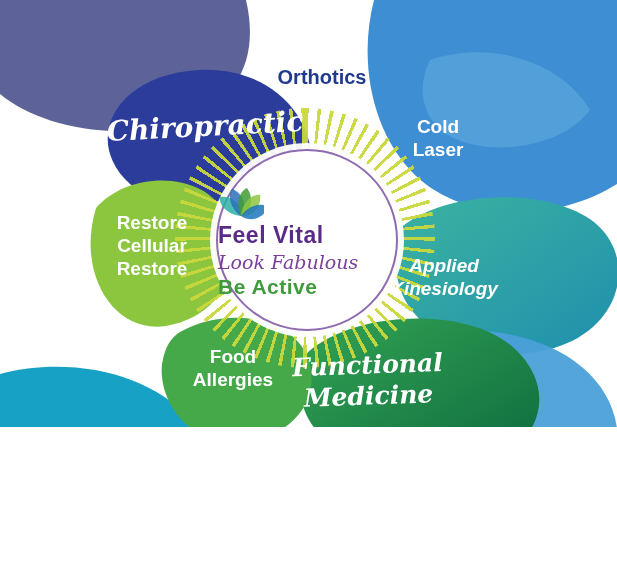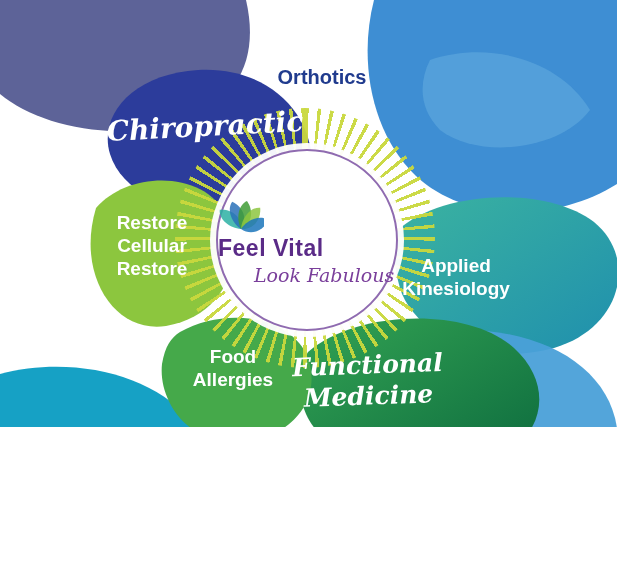--- a/index.html
+++ b/index.html
@@ -9,30 +9,30 @@
   
   .rays{position:absolute;left:175px;top:108px;width:260px;height:260px;border-radius:50%;
         background:repeating-conic-gradient(#c9d83d 0deg 1.6deg,transparent 1.6deg 5.6deg);
         opacity:.95;}
   
   .center-circle{position:absolute;left:216px;top:149px;width:178px;height:178px;
         background:#fff;border:2px solid #8f6bb0;border-radius:50%;
         box-shadow:0 0 0 6px rgba(255,255,255,.95);
         display:flex;flex-direction:column;justify-content:center;gap:2px;}
   .center-line1{color:#5a2b87;font-weight:800;font-size:23px;letter-spacing:.5px;}
-  .center-line2{color:#7a3f9b;font-style:italic;font-family:"DejaVu Serif",serif;font-size:19px;margin-left:36px;}
+  .center-line2{color:#7a3f9b;font-style:italic;font-family:"DejaVu Serif",serif;font-size:19px;}
   .center-line3{color:#3f9b3c;font-weight:800;font-size:21px;letter-spacing:.5px;}
   
   .lbl{position:absolute;transform:translate(-50%,-50%);text-align:center;color:#fff;
        font-weight:600;font-size:19px;line-height:1.22;}
   .lbl-orthotics{left:322px;top:77px;color:#203b8e;font-size:20px;white-space:nowrap;}
   .lbl-chiro{left:205px;top:127px;font-family:"DejaVu Serif",serif;font-style:italic;
        font-weight:700;font-size:28px;transform:translate(-50%,-50%) rotate(-3deg);white-space:nowrap;}
   .lbl-cold{left:438px;top:138px;width:86px;}
-  .lbl-ak{left:456px;top:277px;width:130px;}
+  .lbl-ak{left:444px;top:277px;width:130px;font-style:italic;}
   .lbl-restore{left:152px;top:246px;width:110px;}
   .lbl-food{left:233px;top:368px;width:110px;}
   .lbl-func{left:368px;top:381px;width:170px;font-family:"DejaVu Serif",serif;font-style:italic;
        font-weight:700;font-size:25px;transform:translate(-50%,-50%) rotate(-2deg);}
   .frag{position:absolute;color:#be185d;font-weight:700;font-size:30px;letter-spacing:3px;top:530px;}
   .frag-left{left:238px;}
   .frag-right{left:338px;}
 </style>
 </head>
 <body>
@@ -74,34 +74,36 @@
 
     <path fill="#45a94a" d="M180,332 C226,306 292,316 308,358 C322,398 294,438 240,442 C190,446 158,402 162,364 C165,346 171,338 180,332 Z"></path>
 
     <path fill="#8cc63e" d="M96,208 C128,170 206,170 226,216 C246,262 224,316 166,326 C114,334 76,274 96,208 Z"></path>
   </svg>
 
   <div class="rays"></div>
 
   <div class="lbl lbl-orthotics">Orthotics</div>
   <div class="lbl lbl-chiro">Chiropractic</div>
+  <div class="lbl lbl-cold">Cold Laser</div>
   <div class="lbl lbl-ak">Applied Kinesiology</div>
   <div class="lbl lbl-restore">Restore Cellular Restore</div>
   <div class="lbl lbl-food">Food Allergies</div>
   <div class="lbl lbl-func">Functional Medicine</div>
 
   <div class="center-circle">
     <svg width="46" height="38" viewBox="0 0 46 38">
       <g transform="translate(23,34)">
         <path d="M0,0 C-5,-10 -3,-24 6,-28 C13,-18 11,-5 0,0 Z" fill="#2bb0a3" fill-opacity="0.85" transform="rotate(-60)"></path>
         <path d="M0,0 C-5,-10 -3,-24 6,-28 C13,-18 11,-5 0,0 Z" fill="#2a71b8" fill-opacity="0.85" transform="rotate(-30)"></path>
         <path d="M0,0 C-5,-10 -3,-24 6,-28 C13,-18 11,-5 0,0 Z" fill="#3f9c35" fill-opacity="0.85" transform="rotate(0)"></path>
         <path d="M0,0 C-5,-10 -3,-24 6,-28 C13,-18 11,-5 0,0 Z" fill="#8dc63f" fill-opacity="0.85" transform="rotate(30)"></path>
         <path d="M0,0 C-5,-10 -3,-24 6,-28 C13,-18 11,-5 0,0 Z" fill="#1b75bb" fill-opacity="0.85" transform="rotate(60)"></path>
       </g>
     </svg>
     <div class="center-line1">Feel Vital</div>
     <div class="center-line2">Look Fabulous</div>
+    <div class="center-line3">Be Active</div>
   </div>
 
   <div class="frag frag-left">CH</div>
 
 </div>
 
 </body></html>

